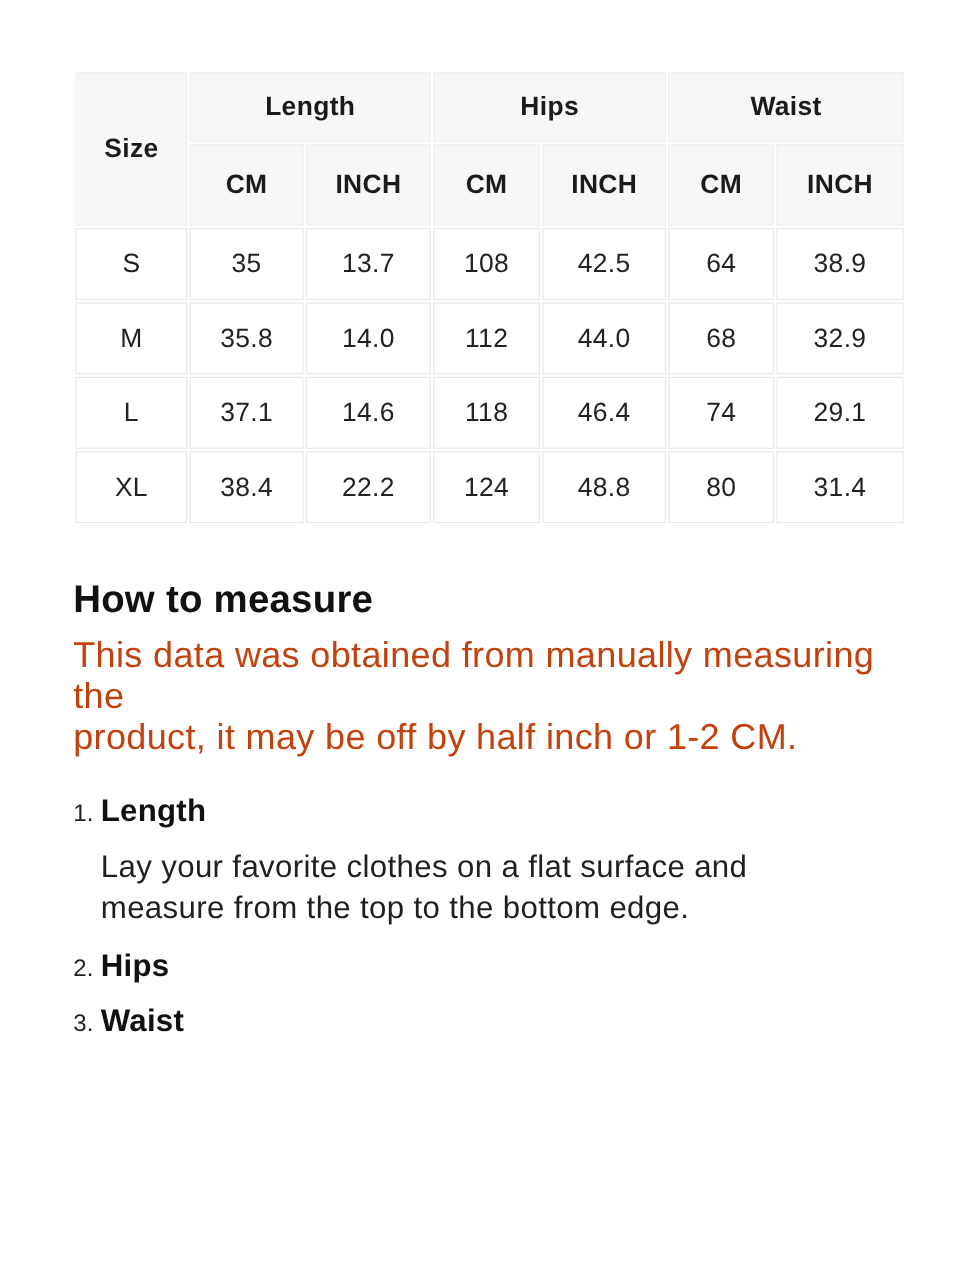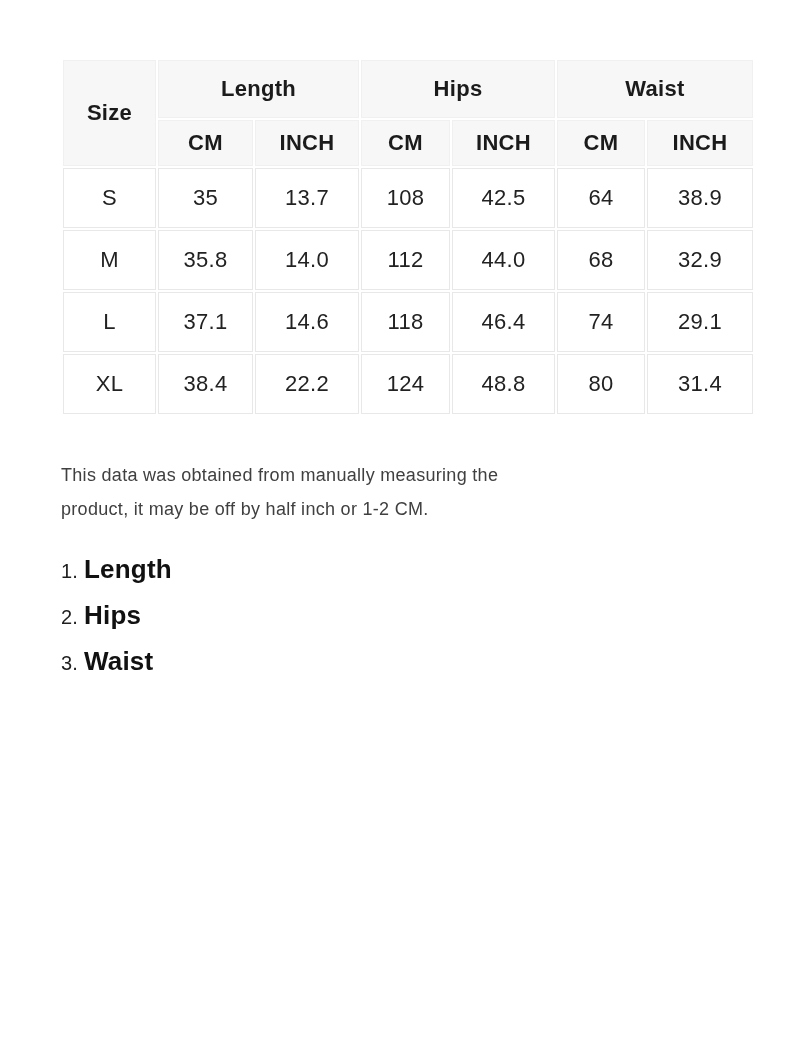--- a/index.html
+++ b/index.html
@@ -31,45 +31,45 @@
     letter-spacing: 0.3px;
     padding: 0;
   }
   table.size-table thead th {
     background: #f7f7f7;
     border: 1px solid #f0f0f0;
     font-weight: bold;
     color: #1b1b1b;
   }
   table.size-table thead tr.group-row th { height: 58px; }
-  table.size-table thead tr.unit-row th { height: 46px; }
+  table.size-table thead tr.unit-row th { height: 68px; }
   table.size-table tbody td {
     background: #ffffff;
     border: 1px solid #e8e8e8;
     height: 60px;
     font-weight: normal;
     color: #222222;
   }
 
   
   .howto { margin-top: 42px; }
   .howto h2 {
     font-size: 32px;
     font-weight: bold;
     letter-spacing: 0.2px;
     color: #111111;
     line-height: 38px;
   }
   .intro {
     margin-top: 12px;
-    font-size: 18px;
+    font-size: 30px;
     line-height: 34px;
     letter-spacing: 0.3px;
     white-space: pre-line;
-    color: #404040;
+    color: #c2410c;
   }
   ol.steps {
     list-style: none;
     margin-top: 26px;
   }
   li.step {
     display: flex;
     align-items: baseline;
     margin-top: 12px;
   }
@@ -163,28 +163,31 @@
         <td>22.2</td>
         <td>124</td>
         <td>48.8</td>
         <td>80</td>
         <td>31.4</td>
       </tr>
     </tbody>
   </table>
 
   <section class="howto">
+    <h2>How to measure</h2>
     <p class="intro">This data was obtained from manually measuring the
 product, it may be off by half inch or 1-2 CM.</p>
 
     <ol class="steps">
       <li class="step">
         <span class="step-num">1.</span>
         <div class="step-body">
           <div class="step-title">Length</div>
+          <p class="step-desc">Lay your favorite clothes on a flat surface and
+measure from the top to the bottom edge.</p>
         </div>
       </li>
       <li class="step">
         <span class="step-num">2.</span>
         <div class="step-body">
           <div class="step-title">Hips</div>
         </div>
       </li>
       <li class="step">
         <span class="step-num">3.</span>

